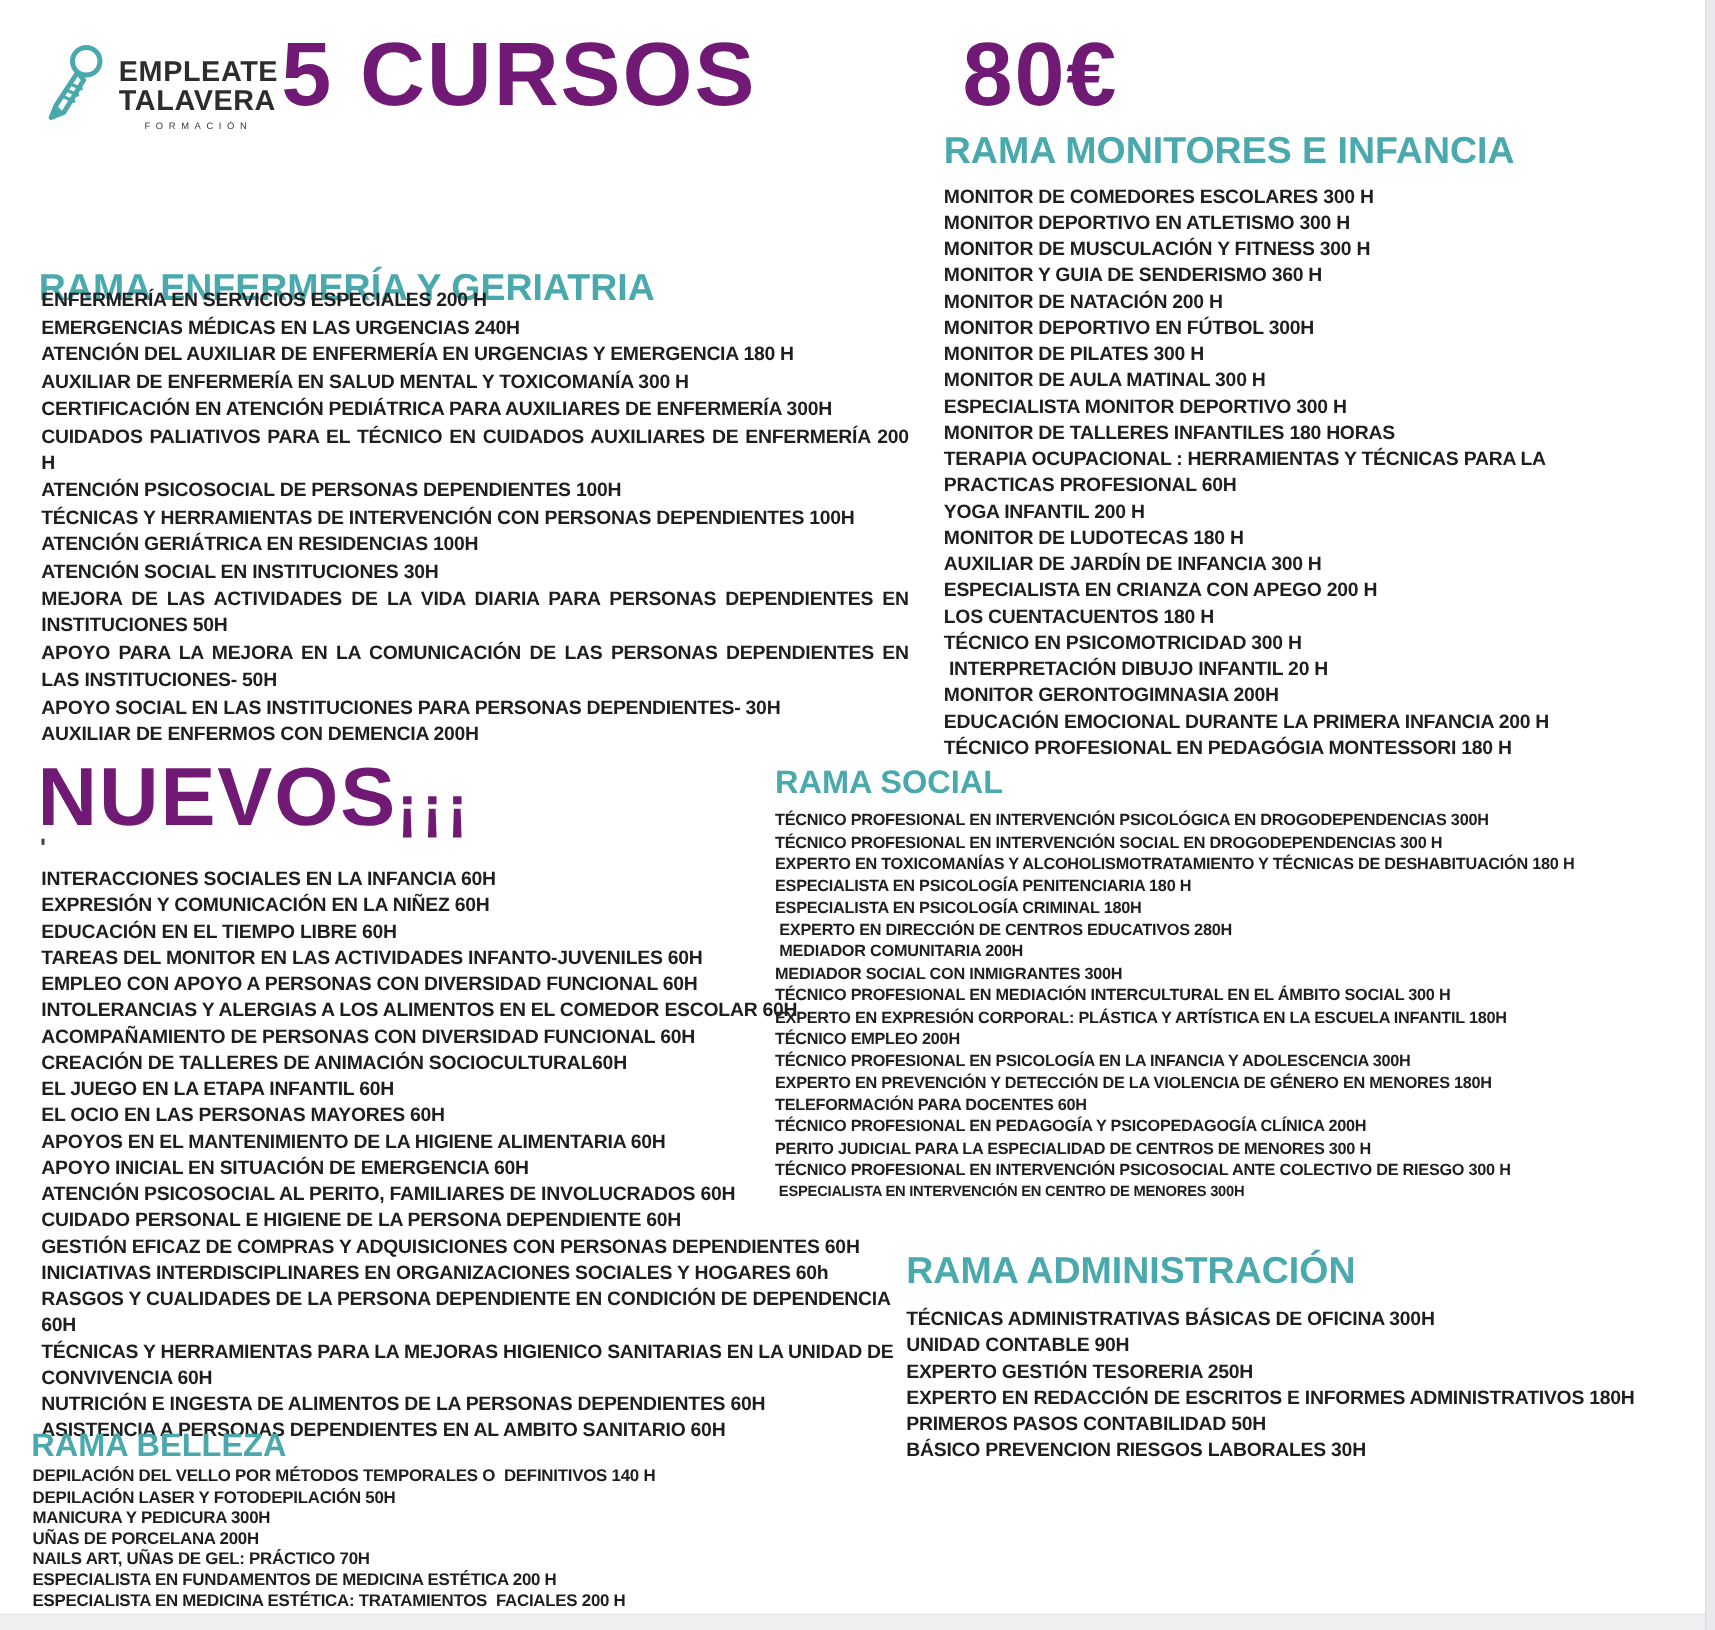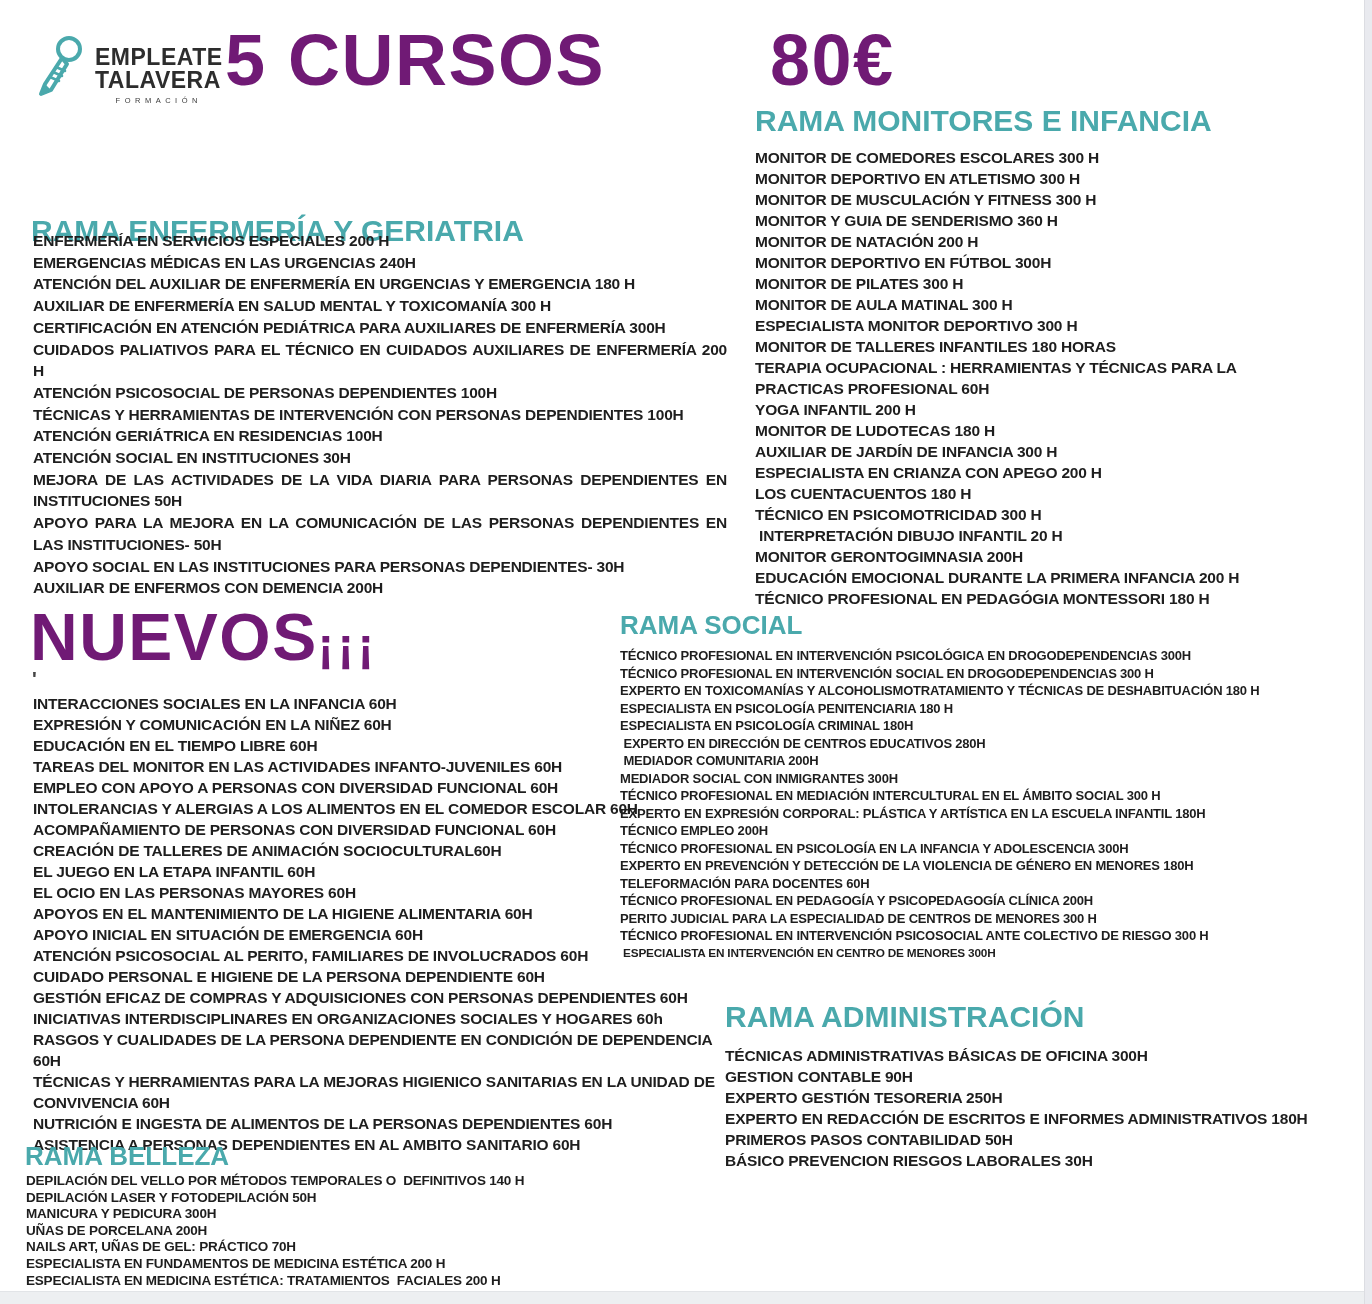--- a/index.html
+++ b/index.html
@@ -161,21 +161,21 @@
       <div class="item">TELEFORMACIÓN PARA DOCENTES 60H</div>
       <div class="item">TÉCNICO PROFESIONAL EN PEDAGOGÍA Y PSICOPEDAGOGÍA CLÍNICA 200H</div>
       <div class="item">PERITO JUDICIAL PARA LA ESPECIALIDAD DE CENTROS DE MENORES 300 H</div>
       <div class="item">TÉCNICO PROFESIONAL EN INTERVENCIÓN PSICOSOCIAL ANTE COLECTIVO DE RIESGO 300 H</div>
       <div class="item"> ESPECIALISTA EN INTERVENCIÓN EN CENTRO DE MENORES 300H</div>
     </div>
 
   <div class="sec-title lg" id="h-admin">RAMA ADMINISTRACIÓN</div>
   <div class="list" id="l-admin">
       <div class="item">TÉCNICAS ADMINISTRATIVAS BÁSICAS DE OFICINA 300H</div>
-      <div class="item">GESTION CONTABLE 90H</div>
+      <div class="item">UNIDAD CONTABLE 90H</div>
       <div class="item">EXPERTO GESTIÓN TESORERIA 250H</div>
       <div class="item">EXPERTO EN REDACCIÓN DE ESCRITOS E INFORMES ADMINISTRATIVOS 180H</div>
       <div class="item">PRIMEROS PASOS CONTABILIDAD 50H</div>
       <div class="item">BÁSICO PREVENCION RIESGOS LABORALES 30H</div>
     </div>
 
   <div class="sec-title md" id="h-belleza">RAMA BELLEZA</div>
   <div class="list" id="l-belleza">
       <div class="item">DEPILACIÓN DEL VELLO POR MÉTODOS TEMPORALES O  DEFINITIVOS 140 H</div>
       <div class="item">DEPILACIÓN LASER Y FOTODEPILACIÓN 50H</div>

